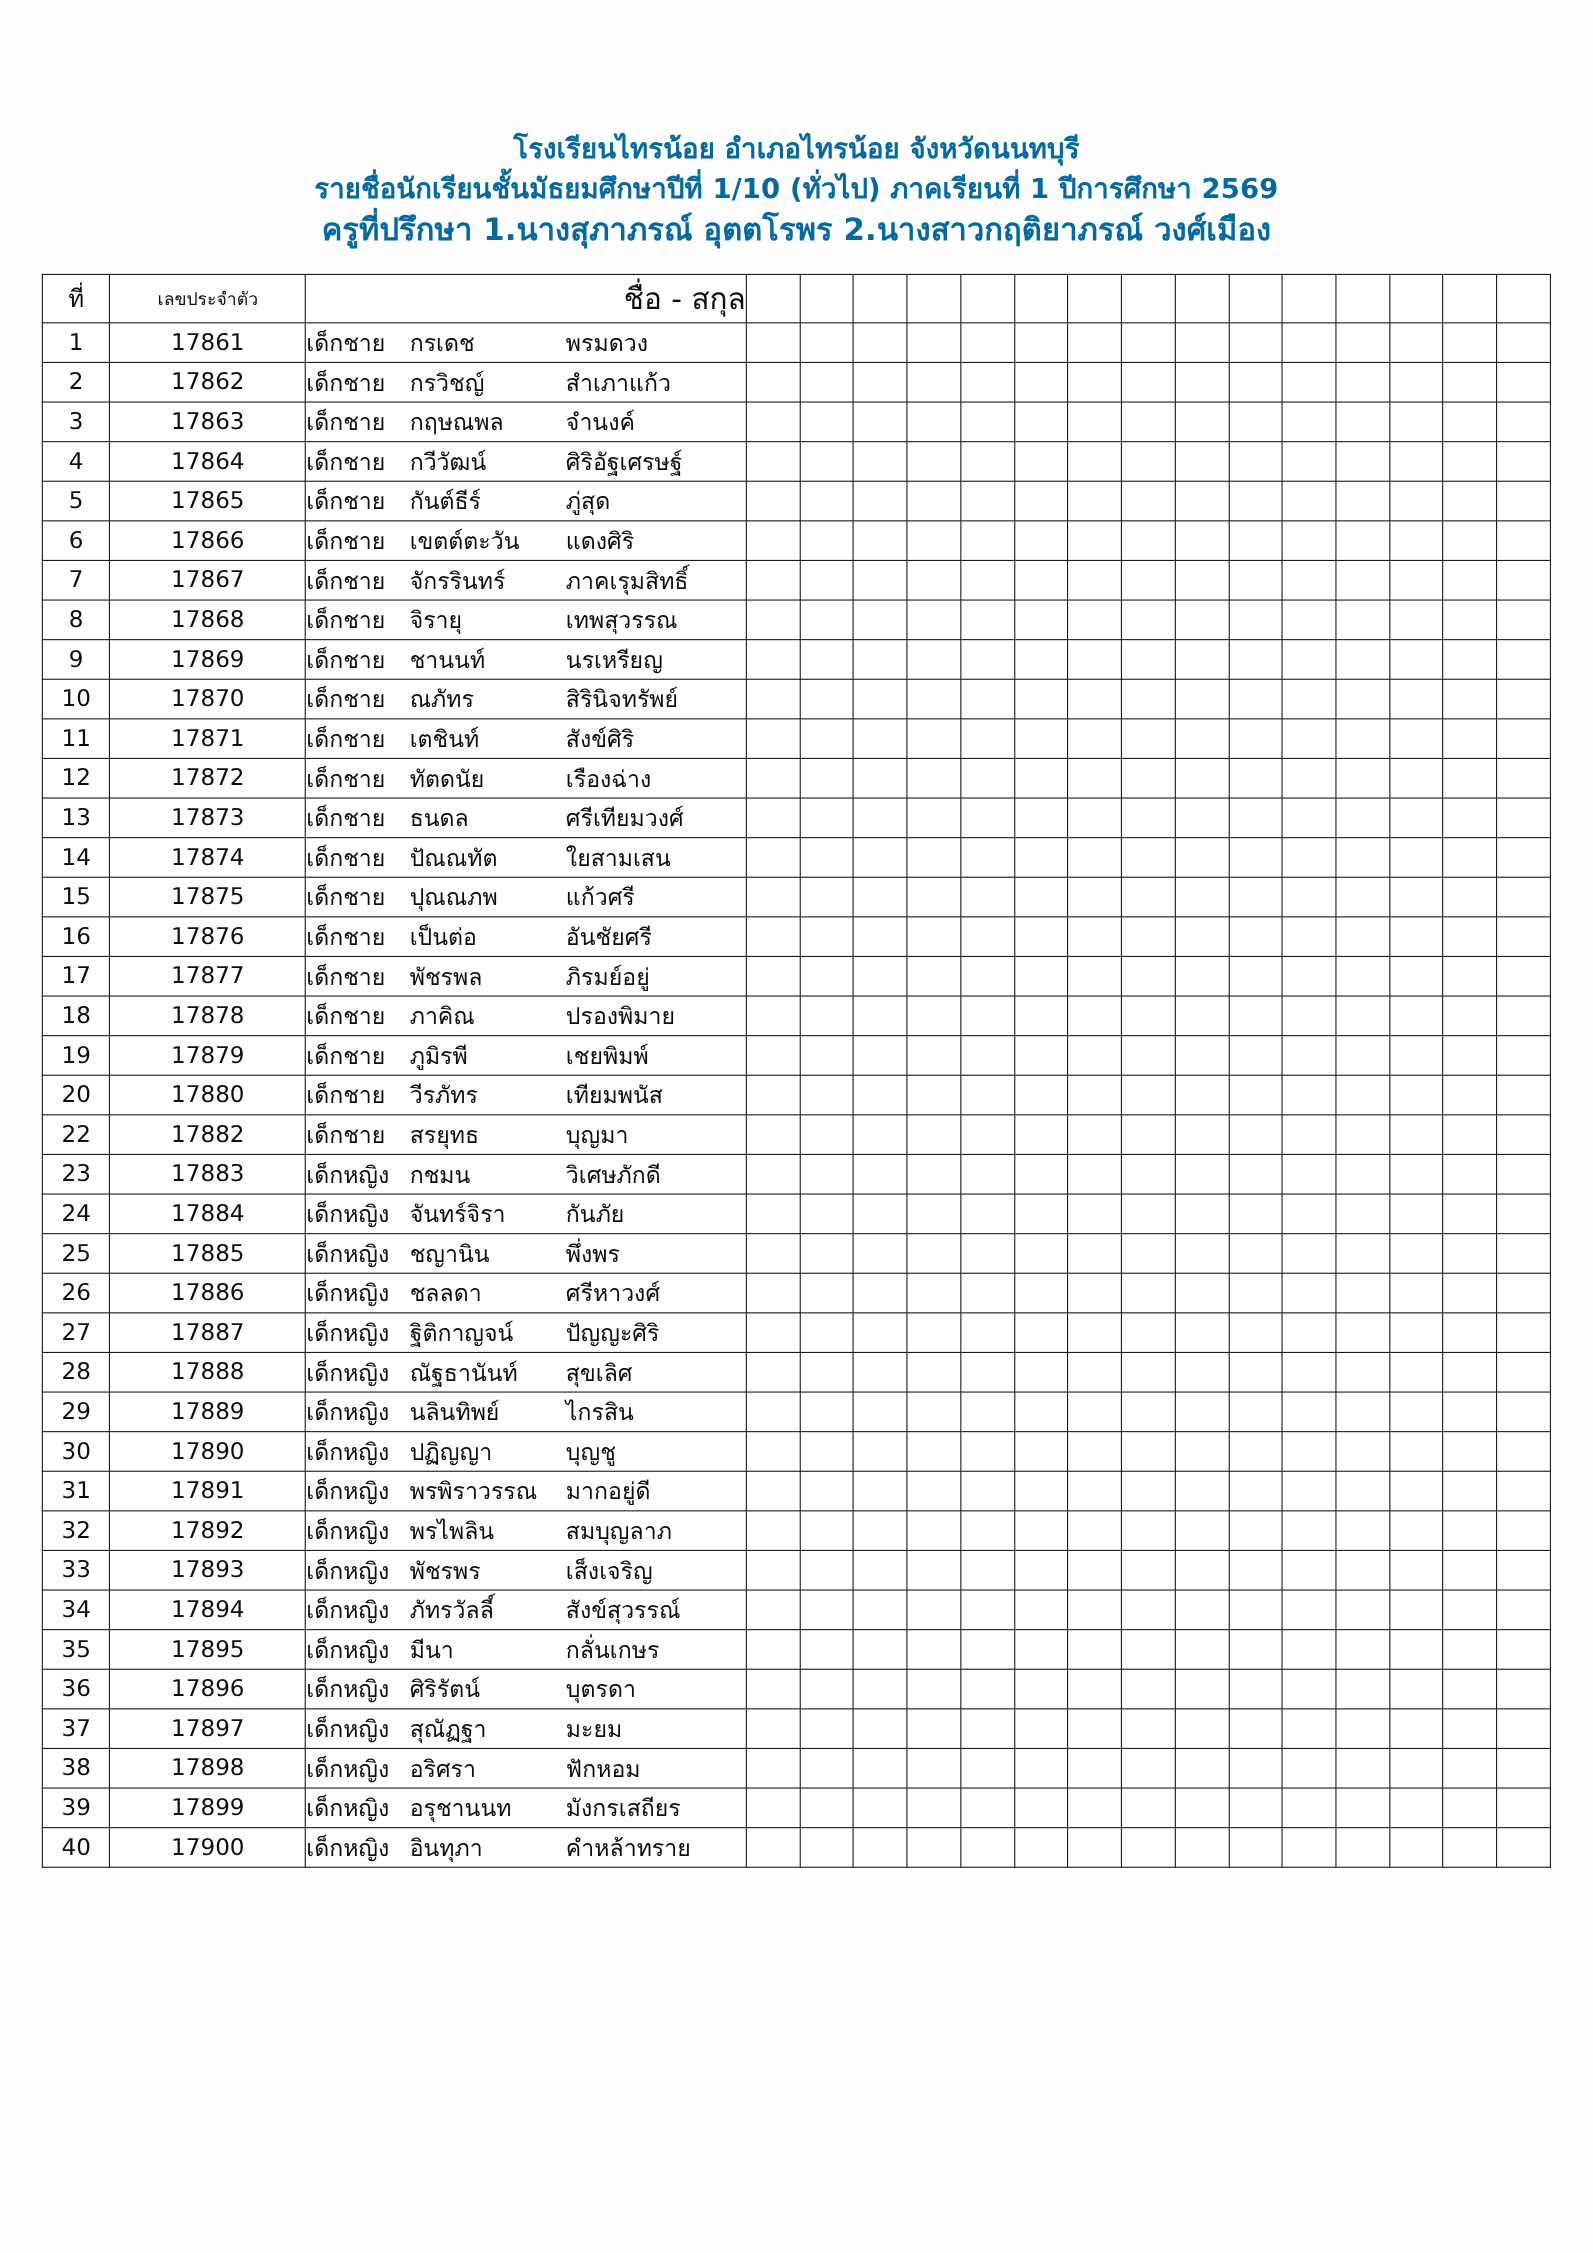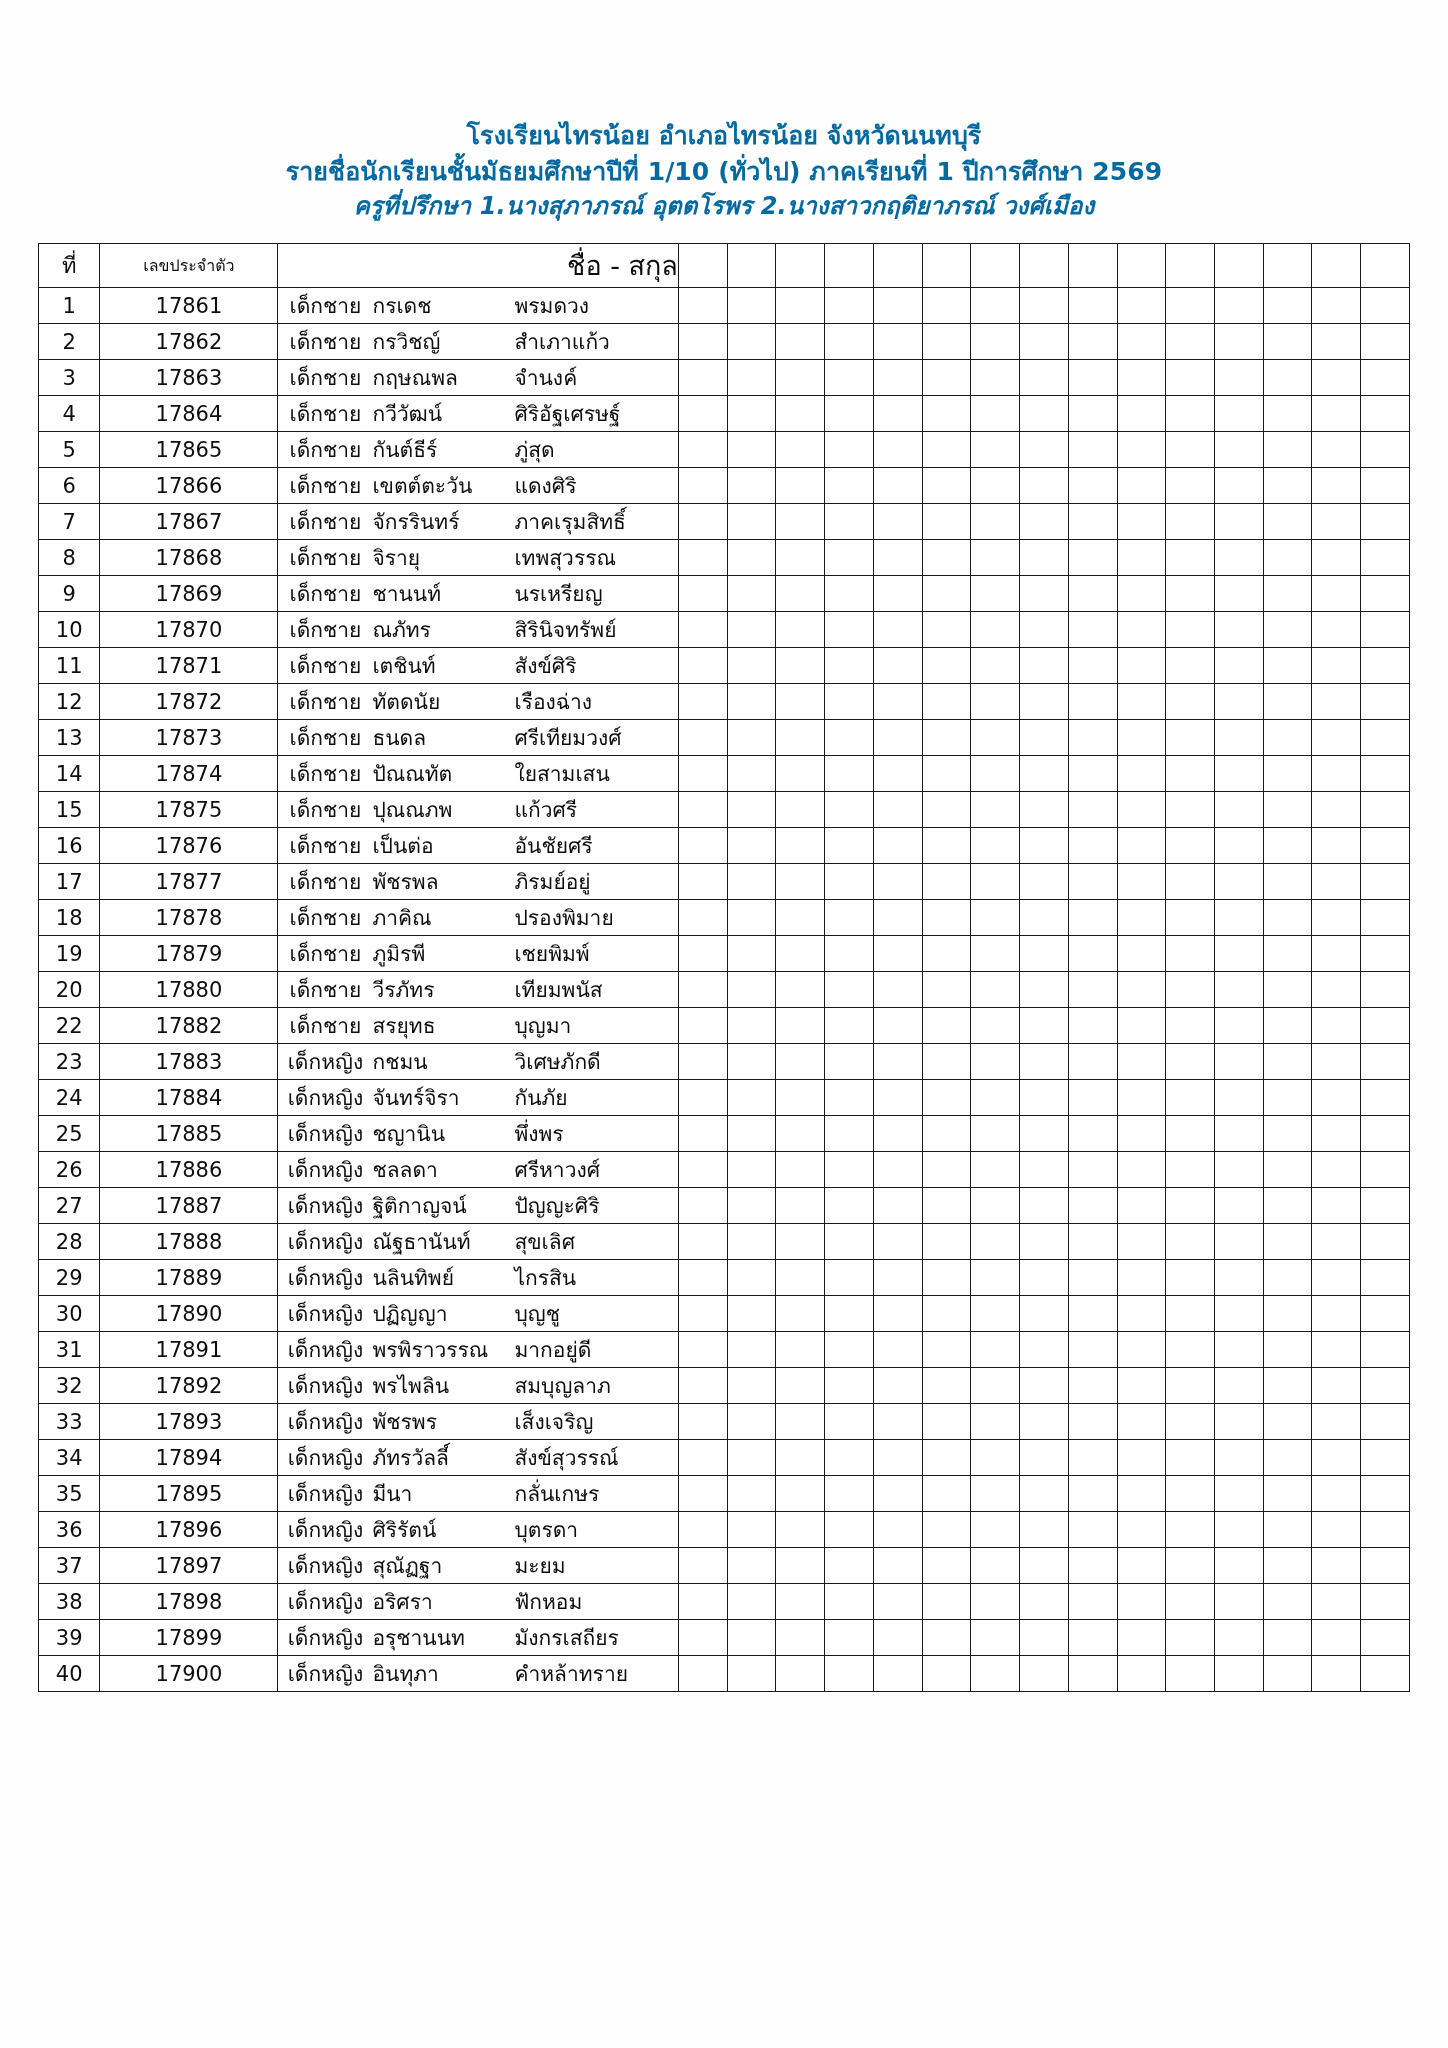--- a/index.html
+++ b/index.html
@@ -28,21 +28,21 @@
     padding-top: 118px;
   }
   .header .line {
     font-size: 25px;
     font-weight: 700;
     letter-spacing: 0.1px;
     line-height: 1.42;
     color: #0369a1;
   }
   .header .line2 { font-size: 25px; }
-  .header .line3 { font-size: 24px; font-style: italic; }
+  .header .line3 { font-size: 28px; }
 
   .table-wrap {
     margin: 20px 38px 0 38px;
   }
   table.roster {
     border-collapse: collapse;
     table-layout: fixed;
     width: 1372px;
     background: #fff;
   }
@@ -70,21 +70,21 @@
   }
   td.c-name {
     padding-left: 6px;
     font-size: 21px;
     white-space: nowrap;
   }
   .nm {
     display: inline-block;
     vertical-align: baseline;
   }
-  .nm-title { width: 94px; text-align: center; }
+  .nm-title { width: 94px; }
   .nm-first { width: 142px; }
   .nm-last  { }
   td.c-blank { background: #fff; }
 
   .hdr-name-inner {
     display: block;
     padding-left: 118px;
   }
 </style>
 </head>

